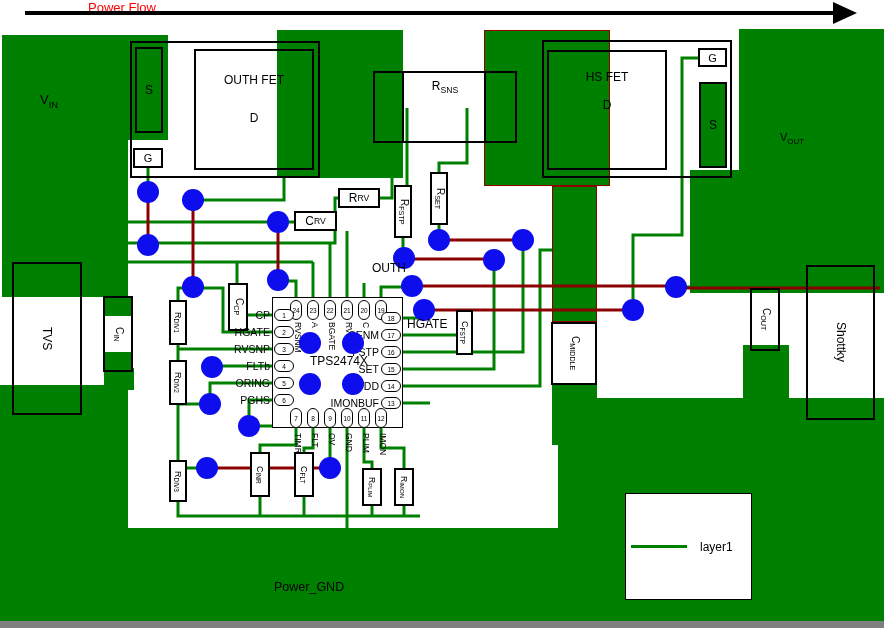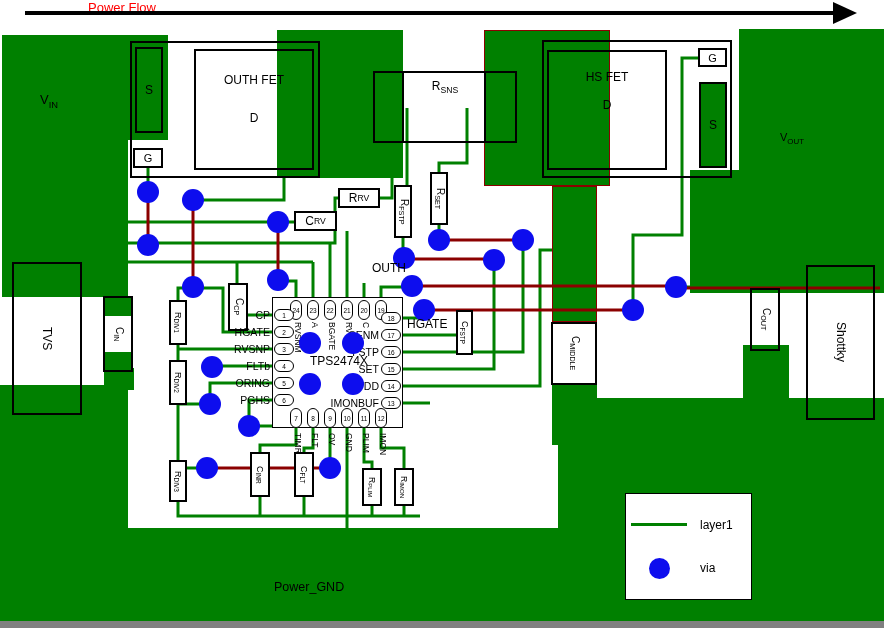--- a/index.html
+++ b/index.html
@@ -332,22 +332,16 @@
       <circle cx="676" cy="287" r="11" fill="#0D0DEE"></circle>
     </svg>
 
   <div class="legend">
     <div class="legend-row">
       <div class="sw-wrap">
           <div class="sw-line1"></div>
         </div>
       <div class="legend-lab">layer1</div>
     </div>
-    <div class="legend-row">
-      <div class="sw-wrap">
-          <div class="sw-via"></div>
-        </div>
-      <div class="legend-lab">via</div>
-    </div>
   </div>
 
   <div class="edgebar"></div>
 </div>
 
 </body></html>

